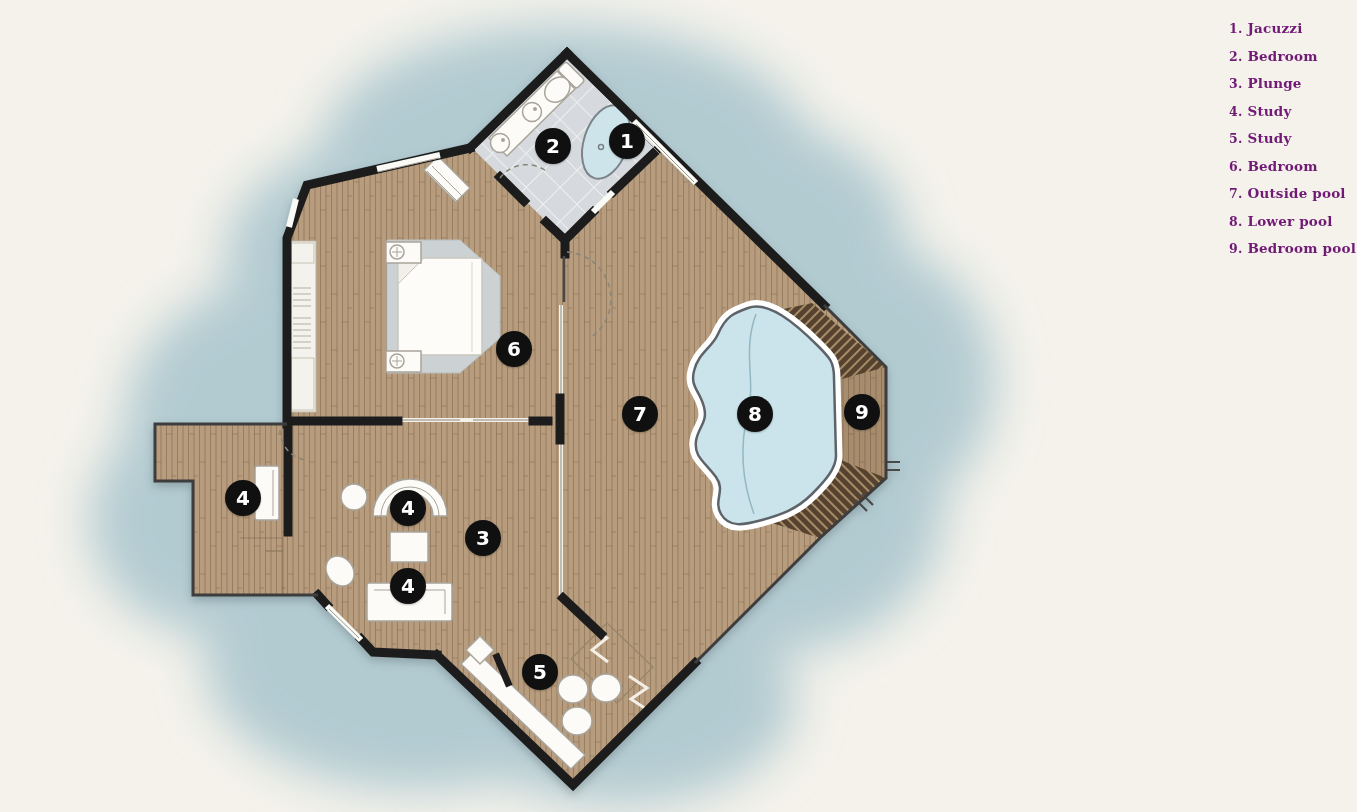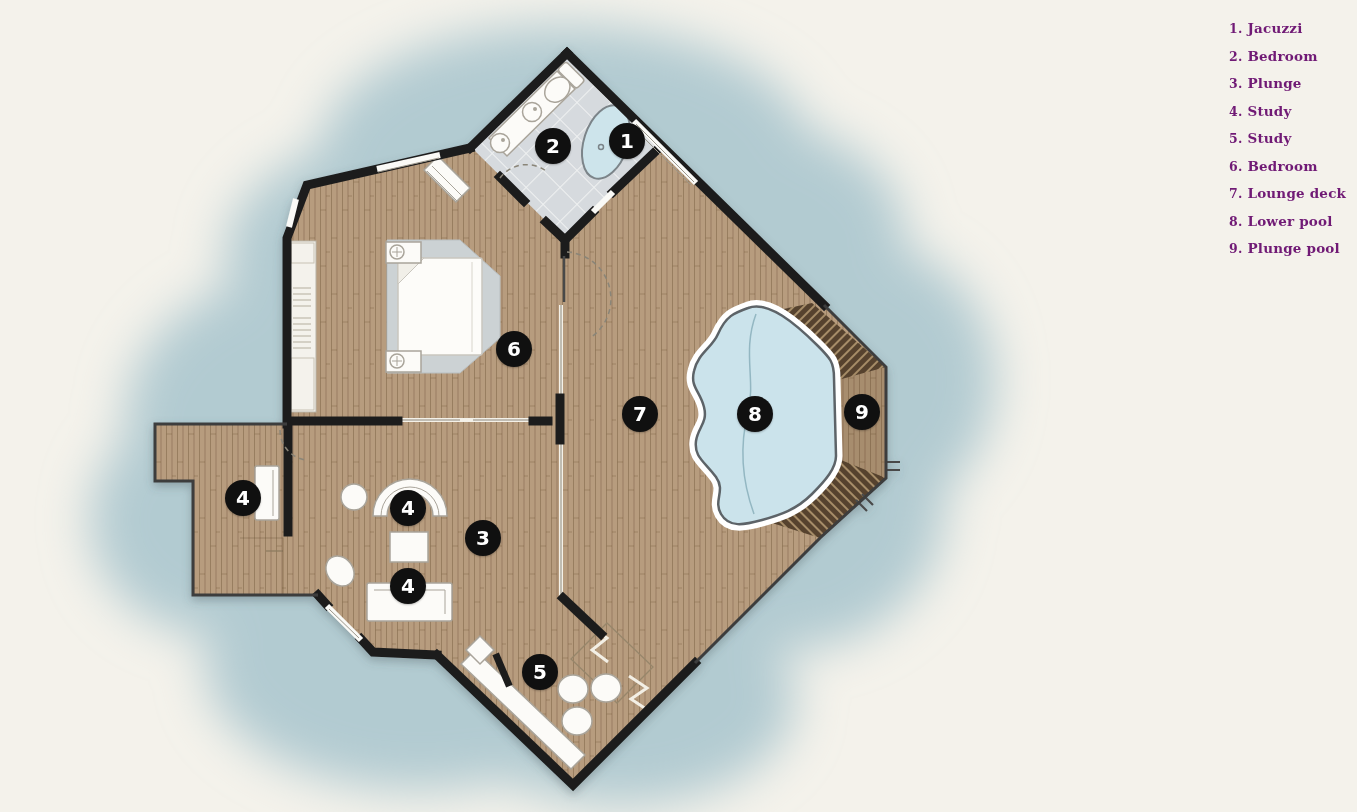--- a/index.html
+++ b/index.html
@@ -246,16 +246,16 @@
 <div class="marker" style="left:844px;top:394px;">9</div>
 </div>
 
 <div class="legend">
   <div class="legend-item"><span class="num">1.</span><span>Jacuzzi</span></div>
   <div class="legend-item"><span class="num">2.</span><span>Bedroom</span></div>
   <div class="legend-item"><span class="num">3.</span><span>Plunge</span></div>
   <div class="legend-item"><span class="num">4.</span><span>Study</span></div>
   <div class="legend-item"><span class="num">5.</span><span>Study</span></div>
   <div class="legend-item"><span class="num">6.</span><span>Bedroom</span></div>
-  <div class="legend-item"><span class="num">7.</span><span>Lounge deck</span></div>
+  <div class="legend-item"><span class="num">7.</span><span>Outside pool</span></div>
   <div class="legend-item"><span class="num">8.</span><span>Lower pool</span></div>
-  <div class="legend-item"><span class="num">9.</span><span>Plunge pool</span></div>
+  <div class="legend-item"><span class="num">9.</span><span>Bedroom pool</span></div>
 </div>
 
 </body></html>

